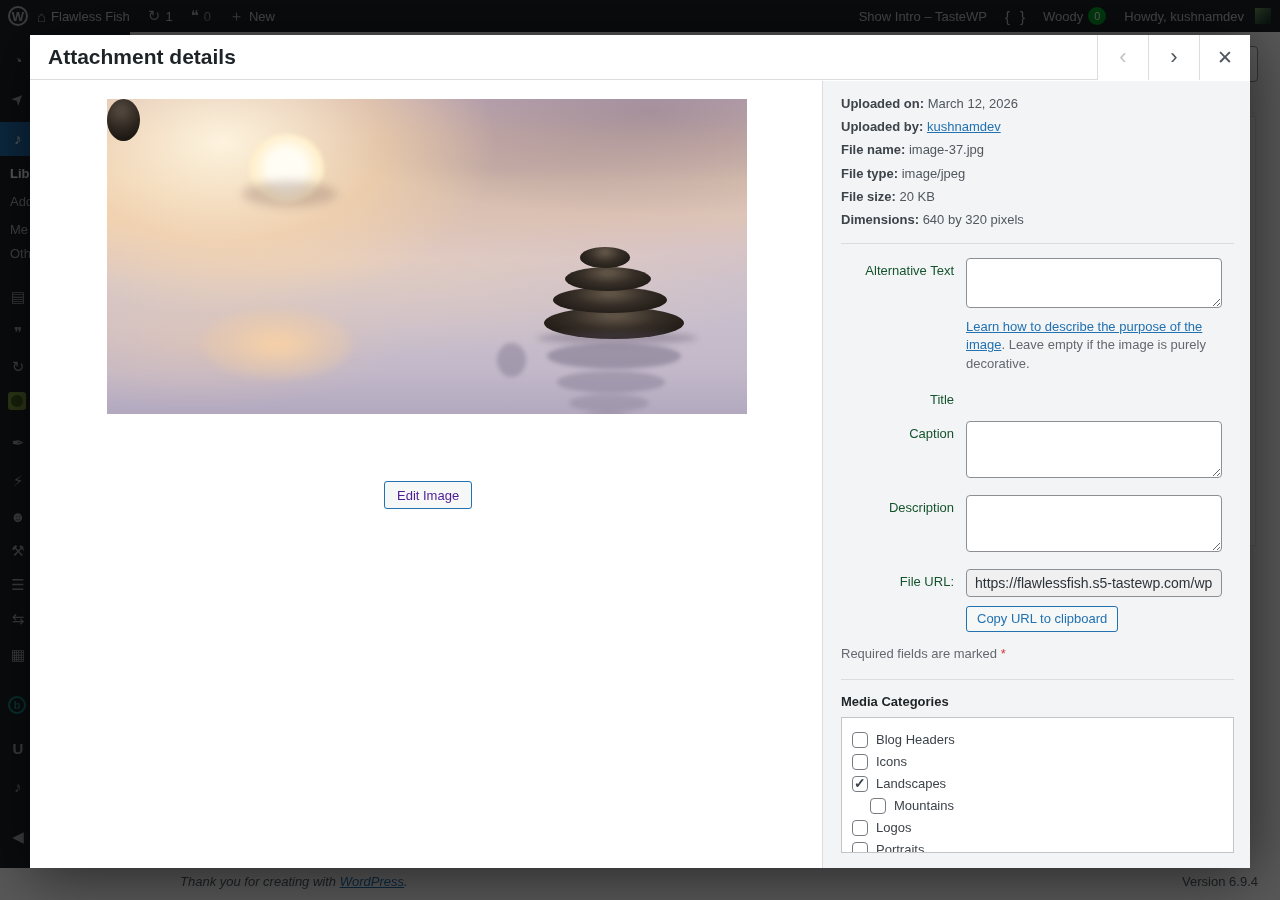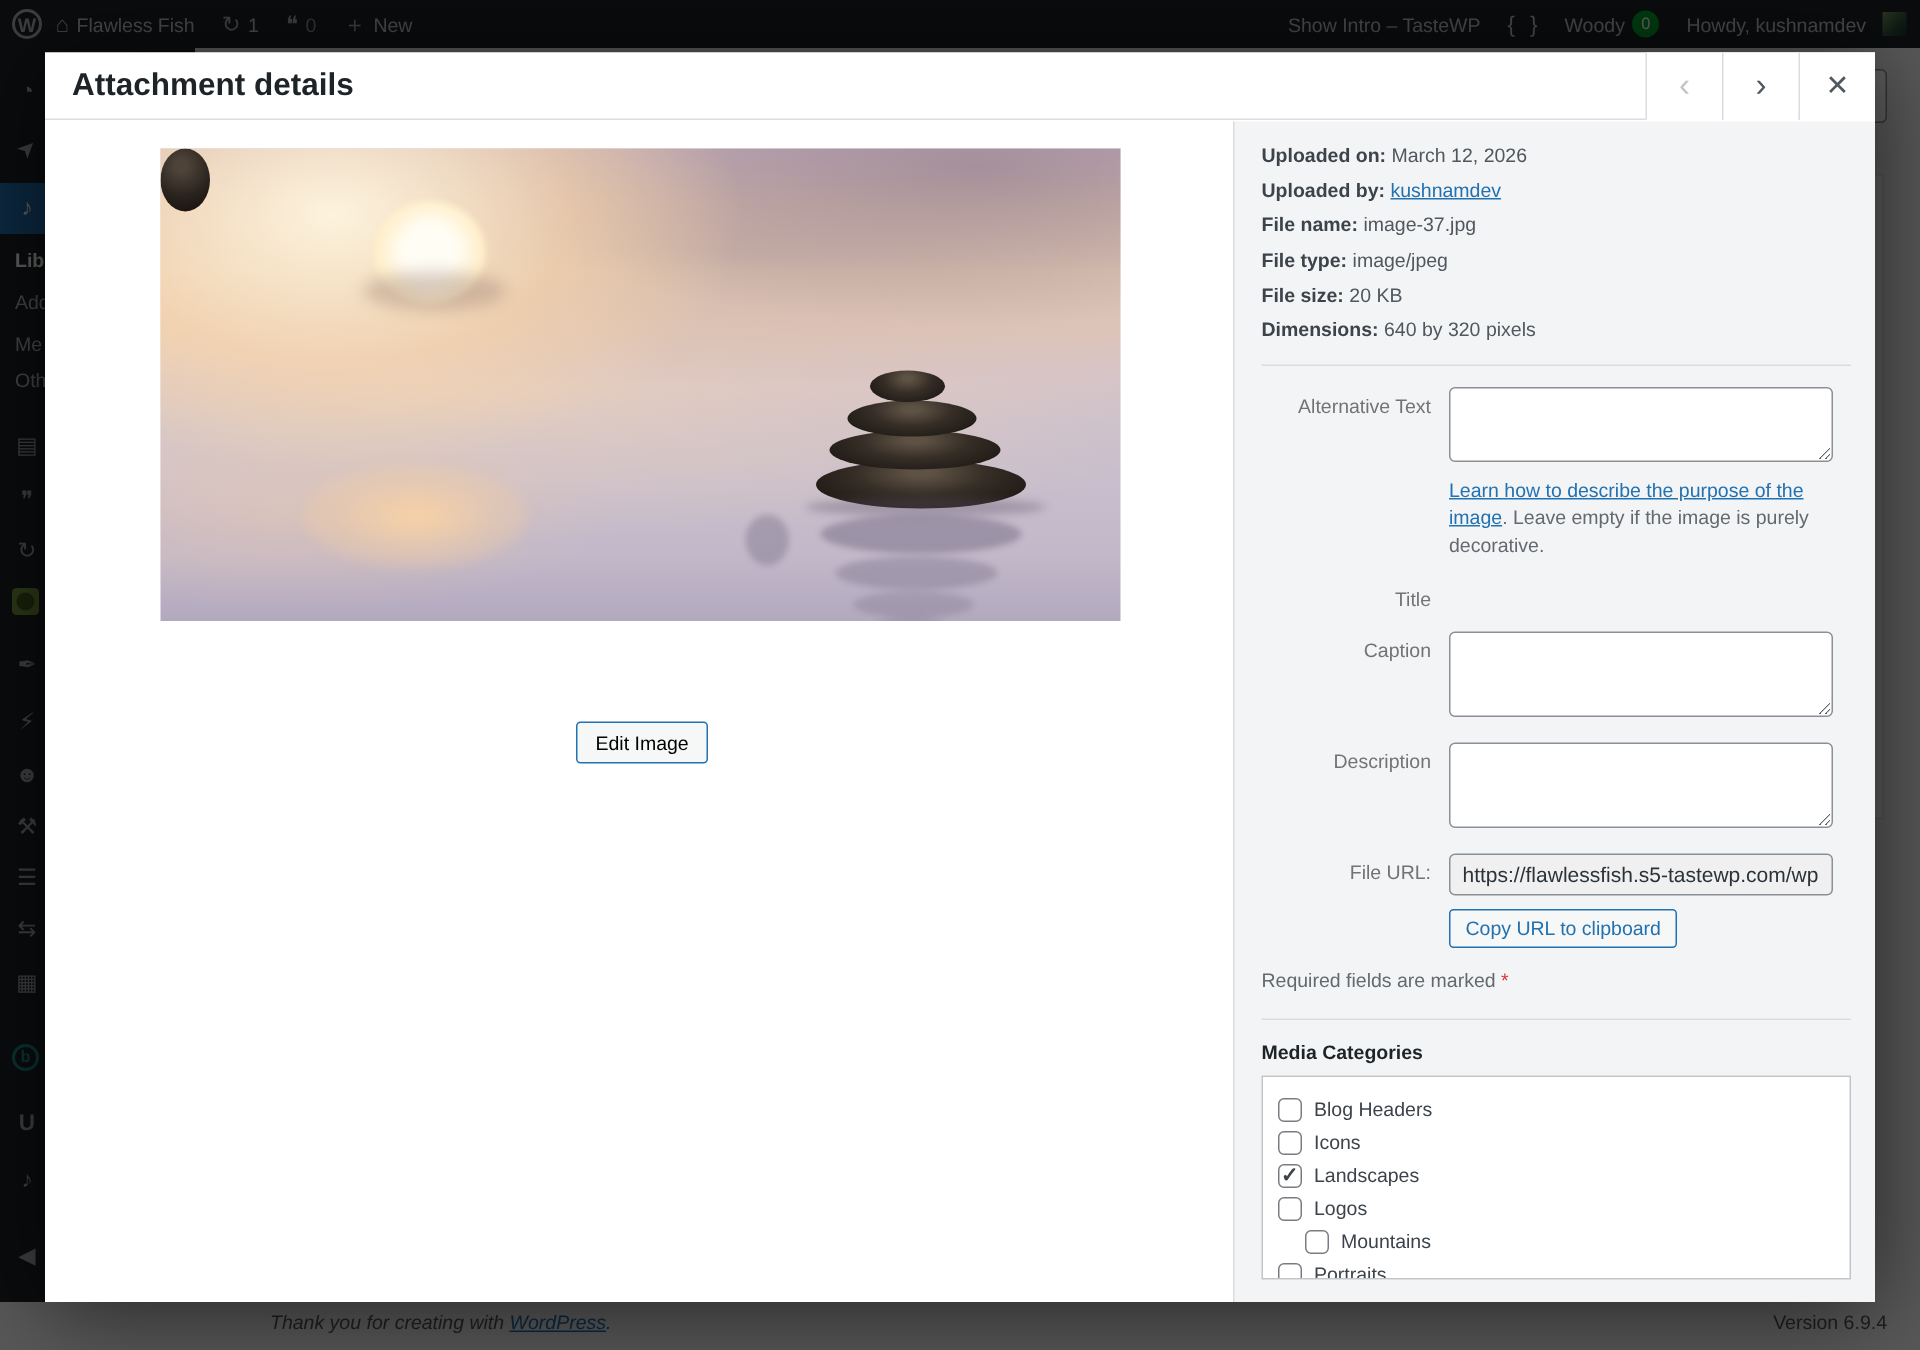--- a/index.html
+++ b/index.html
@@ -90,32 +90,32 @@
   .refl { position:absolute; border-radius:50%; background:#756d85; opacity:0.45; filter:blur(2px); }
   .refl-1 { left:440px; top:244px; width:134px; height:26px; opacity:0.5; }
   .refl-2 { left:450px; top:272px; width:108px; height:22px; opacity:0.38; }
   .refl-3 { left:462px; top:295px; width:80px; height:18px; opacity:0.30; }
   .refl-4 { left:476px; top:312px; width:48px; height:14px; opacity:0.25; }
   .refl-egg { left:390px; top:244px; width:29px; height:34px; opacity:0.4; }
   .sun-refl { position:absolute; left:95px; top:210px; width:150px; height:70px; border-radius:50%;
     background:radial-gradient(ellipse,#f3cfa9 10%, rgba(240,205,165,0.45) 50%, rgba(240,205,165,0)); filter:blur(4px); }
 
   .edit-image-btn { position:absolute; left:354px; top:400px; height:28px; padding:0 12px;
-    background:#f6f7f7; border:1px solid #2271b1; border-radius:3px; color:#000000;
+    background:#f6f7f7; border:1px solid #2271b1; border-radius:3px; color:#4c1d95;
     font-size:13px; cursor:pointer; font-family:inherit; }
 
   
   .details p { margin:0 0 5px 0; line-height:1.4; }
   .details .lbl { font-weight:bold; color:#3c434a; }
   .details a { color:#2271b1; }
   .divider { border:none; border-top:1px solid #dcdcde; margin:14px 0 14px 0; }
 
   .form-row { display:flex; margin-bottom:14px; }
   .form-label { flex:0 0 125px; text-align:right; padding-right:12px; padding-top:5px;
-    color:#737373; font-size:13px; }
+    color:#14532d; font-size:13px; }
   .form-field { width:256px; }
   textarea, input[type=text] { width:256px; border:1px solid #8c8f94; border-radius:4px;
     background:#fff; font-family:inherit; font-size:13px; color:#2c3338; padding:4px 8px; }
   textarea { resize:vertical; }
   .ta-alt { height:50px; }
   .ta-med { height:57px; }
   input.single { height:28px; }
   input.readonly { background:#f0f0f1; font-size:14px; }
   .help-text { width:256px; margin-top:7px; color:#646970; line-height:1.4; }
   .help-text a { color:#2271b1; }
@@ -299,27 +299,27 @@
           <span>Blog Headers</span>
         </label>
         <label class="mc-item">
           <input type="checkbox" style="">
           <span>Icons</span>
         </label>
         <label class="mc-item">
           <input type="checkbox" checked="" style="">
           <span>Landscapes</span>
         </label>
+        <label class="mc-item indent">
+          <input type="checkbox" style="">
+          <span>Mountains</span>
+        </label>
         <label class="mc-item">
           <input type="checkbox" style="">
           <span>Logos</span>
-        </label>
-        <label class="mc-item indent">
-          <input type="checkbox" style="">
-          <span>Mountains</span>
         </label>
         <label class="mc-item">
           <input type="checkbox" style="">
           <span>Portraits</span>
         </label>
       </div>
     </div>
   </div>
 </div>
 

